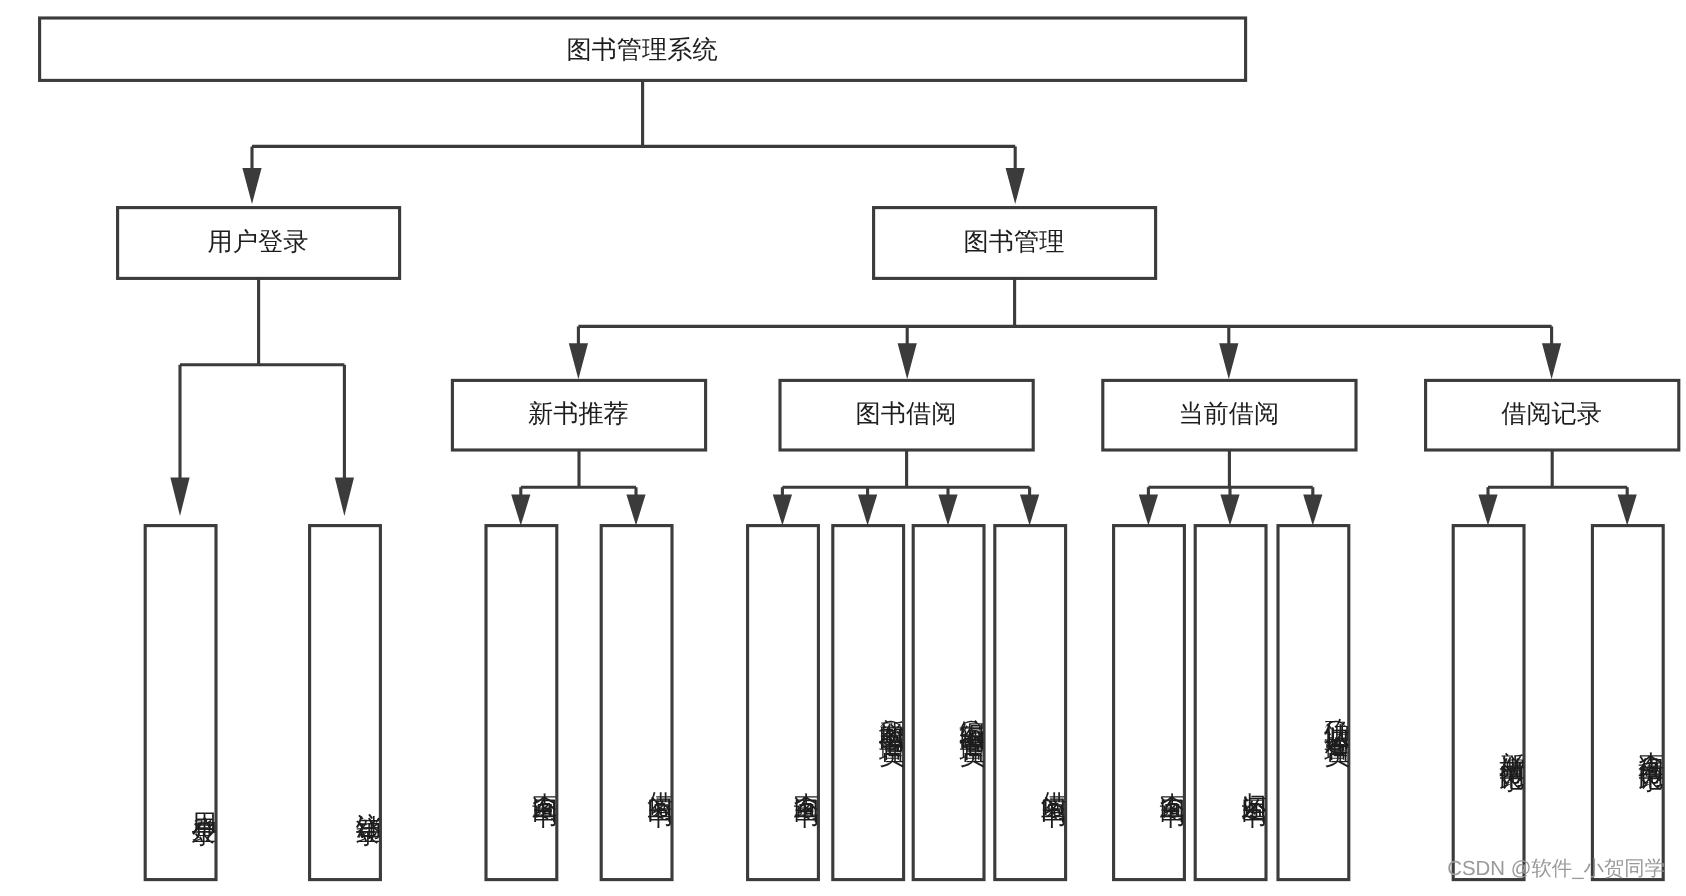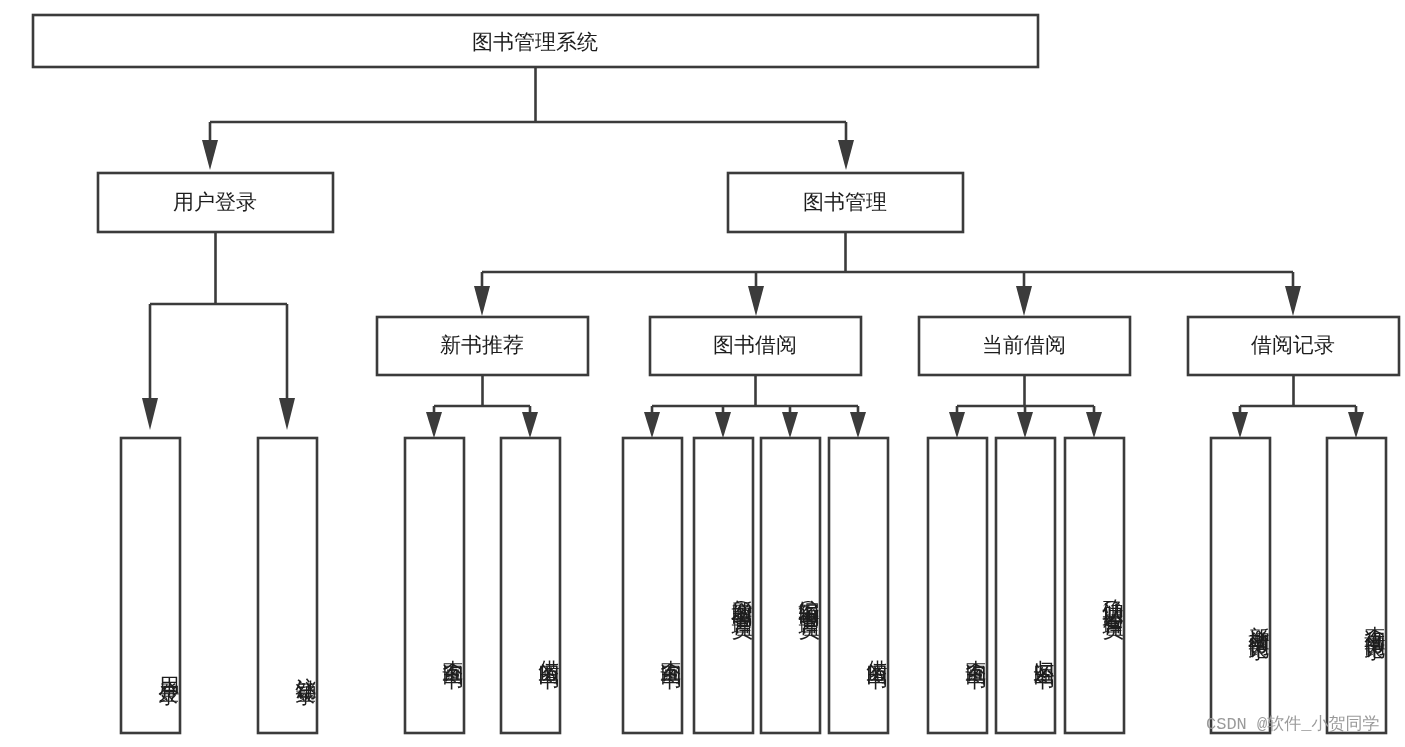--- a/index.html
+++ b/index.html
@@ -62,21 +62,21 @@
     text-align: center;
     pointer-events: none;
     display: flex;
     align-items: flex-start;
     justify-content: center;
   }
   .watermark {
     position: absolute;
     left: 1190px;
     top: 712px;
-    font-family: Liberation Mono, monospace;
+    font-family: Liberation Sans, sans-serif;
     font-size: 17px;
     color: #9a9a9a;
     white-space: nowrap;
   }
 </style>
 </head>
 <body>
 
 <div id="diagram-root">
 

